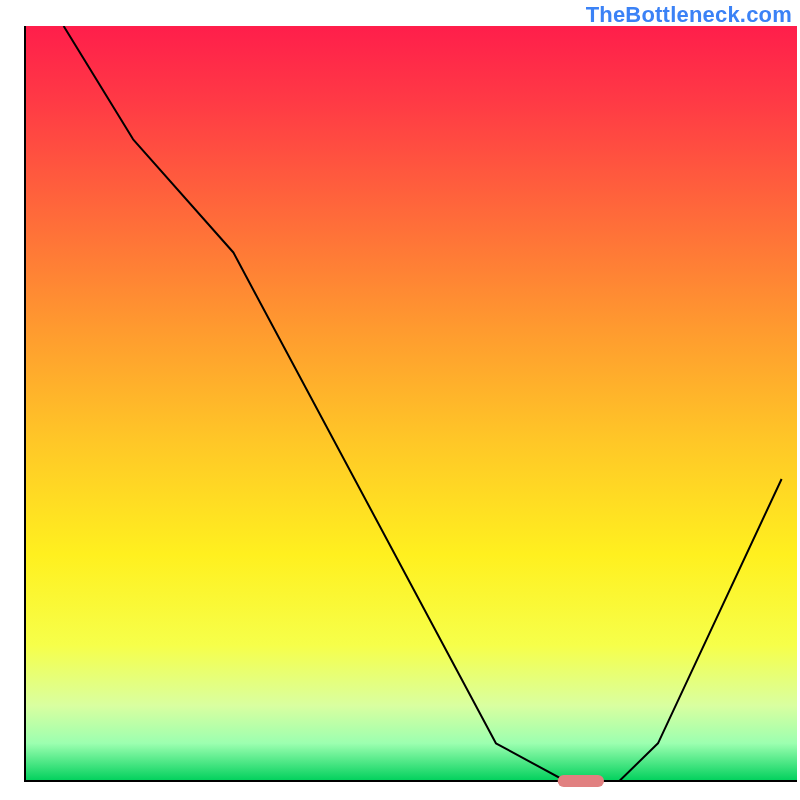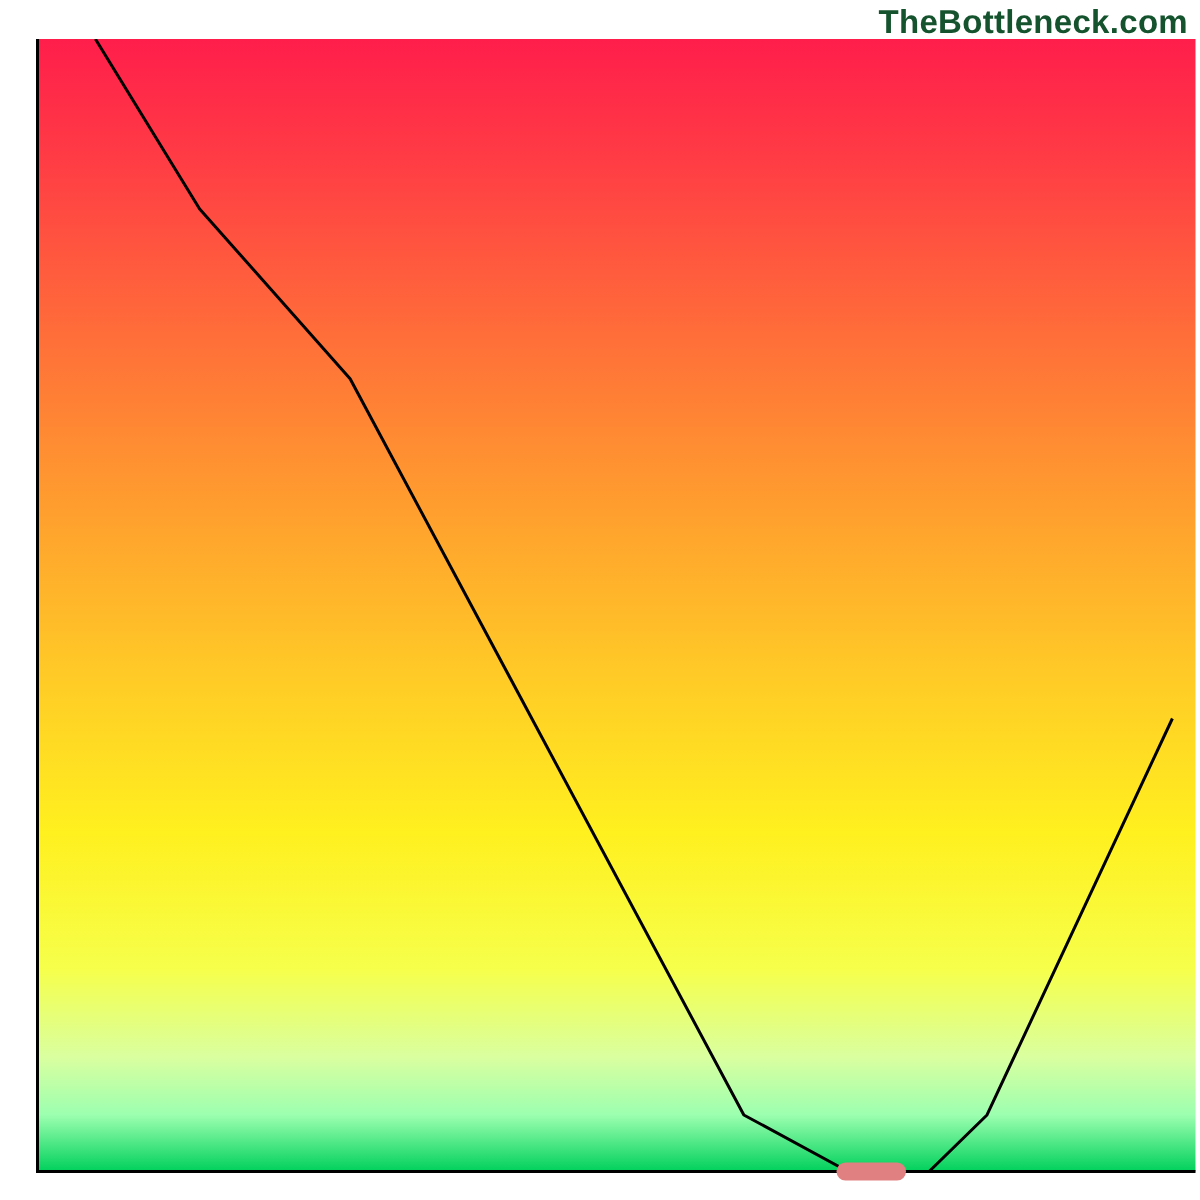--- a/index.html
+++ b/index.html
@@ -15,21 +15,21 @@
     width: 800px;
     height: 800px;
   }
   .watermark {
     position: absolute;
     top: 2px;
     right: 8px;
     font-family: Arial, Helvetica, sans-serif;
     font-size: 22px;
     font-weight: 600;
-    color: #14532d;
+    color: #3b82f6;
     letter-spacing: 0.2px;
     z-index: 10;
   }
   svg.plot {
     position: absolute;
     top: 0;
     left: 0;
     width: 800px;
     height: 800px;
   }

